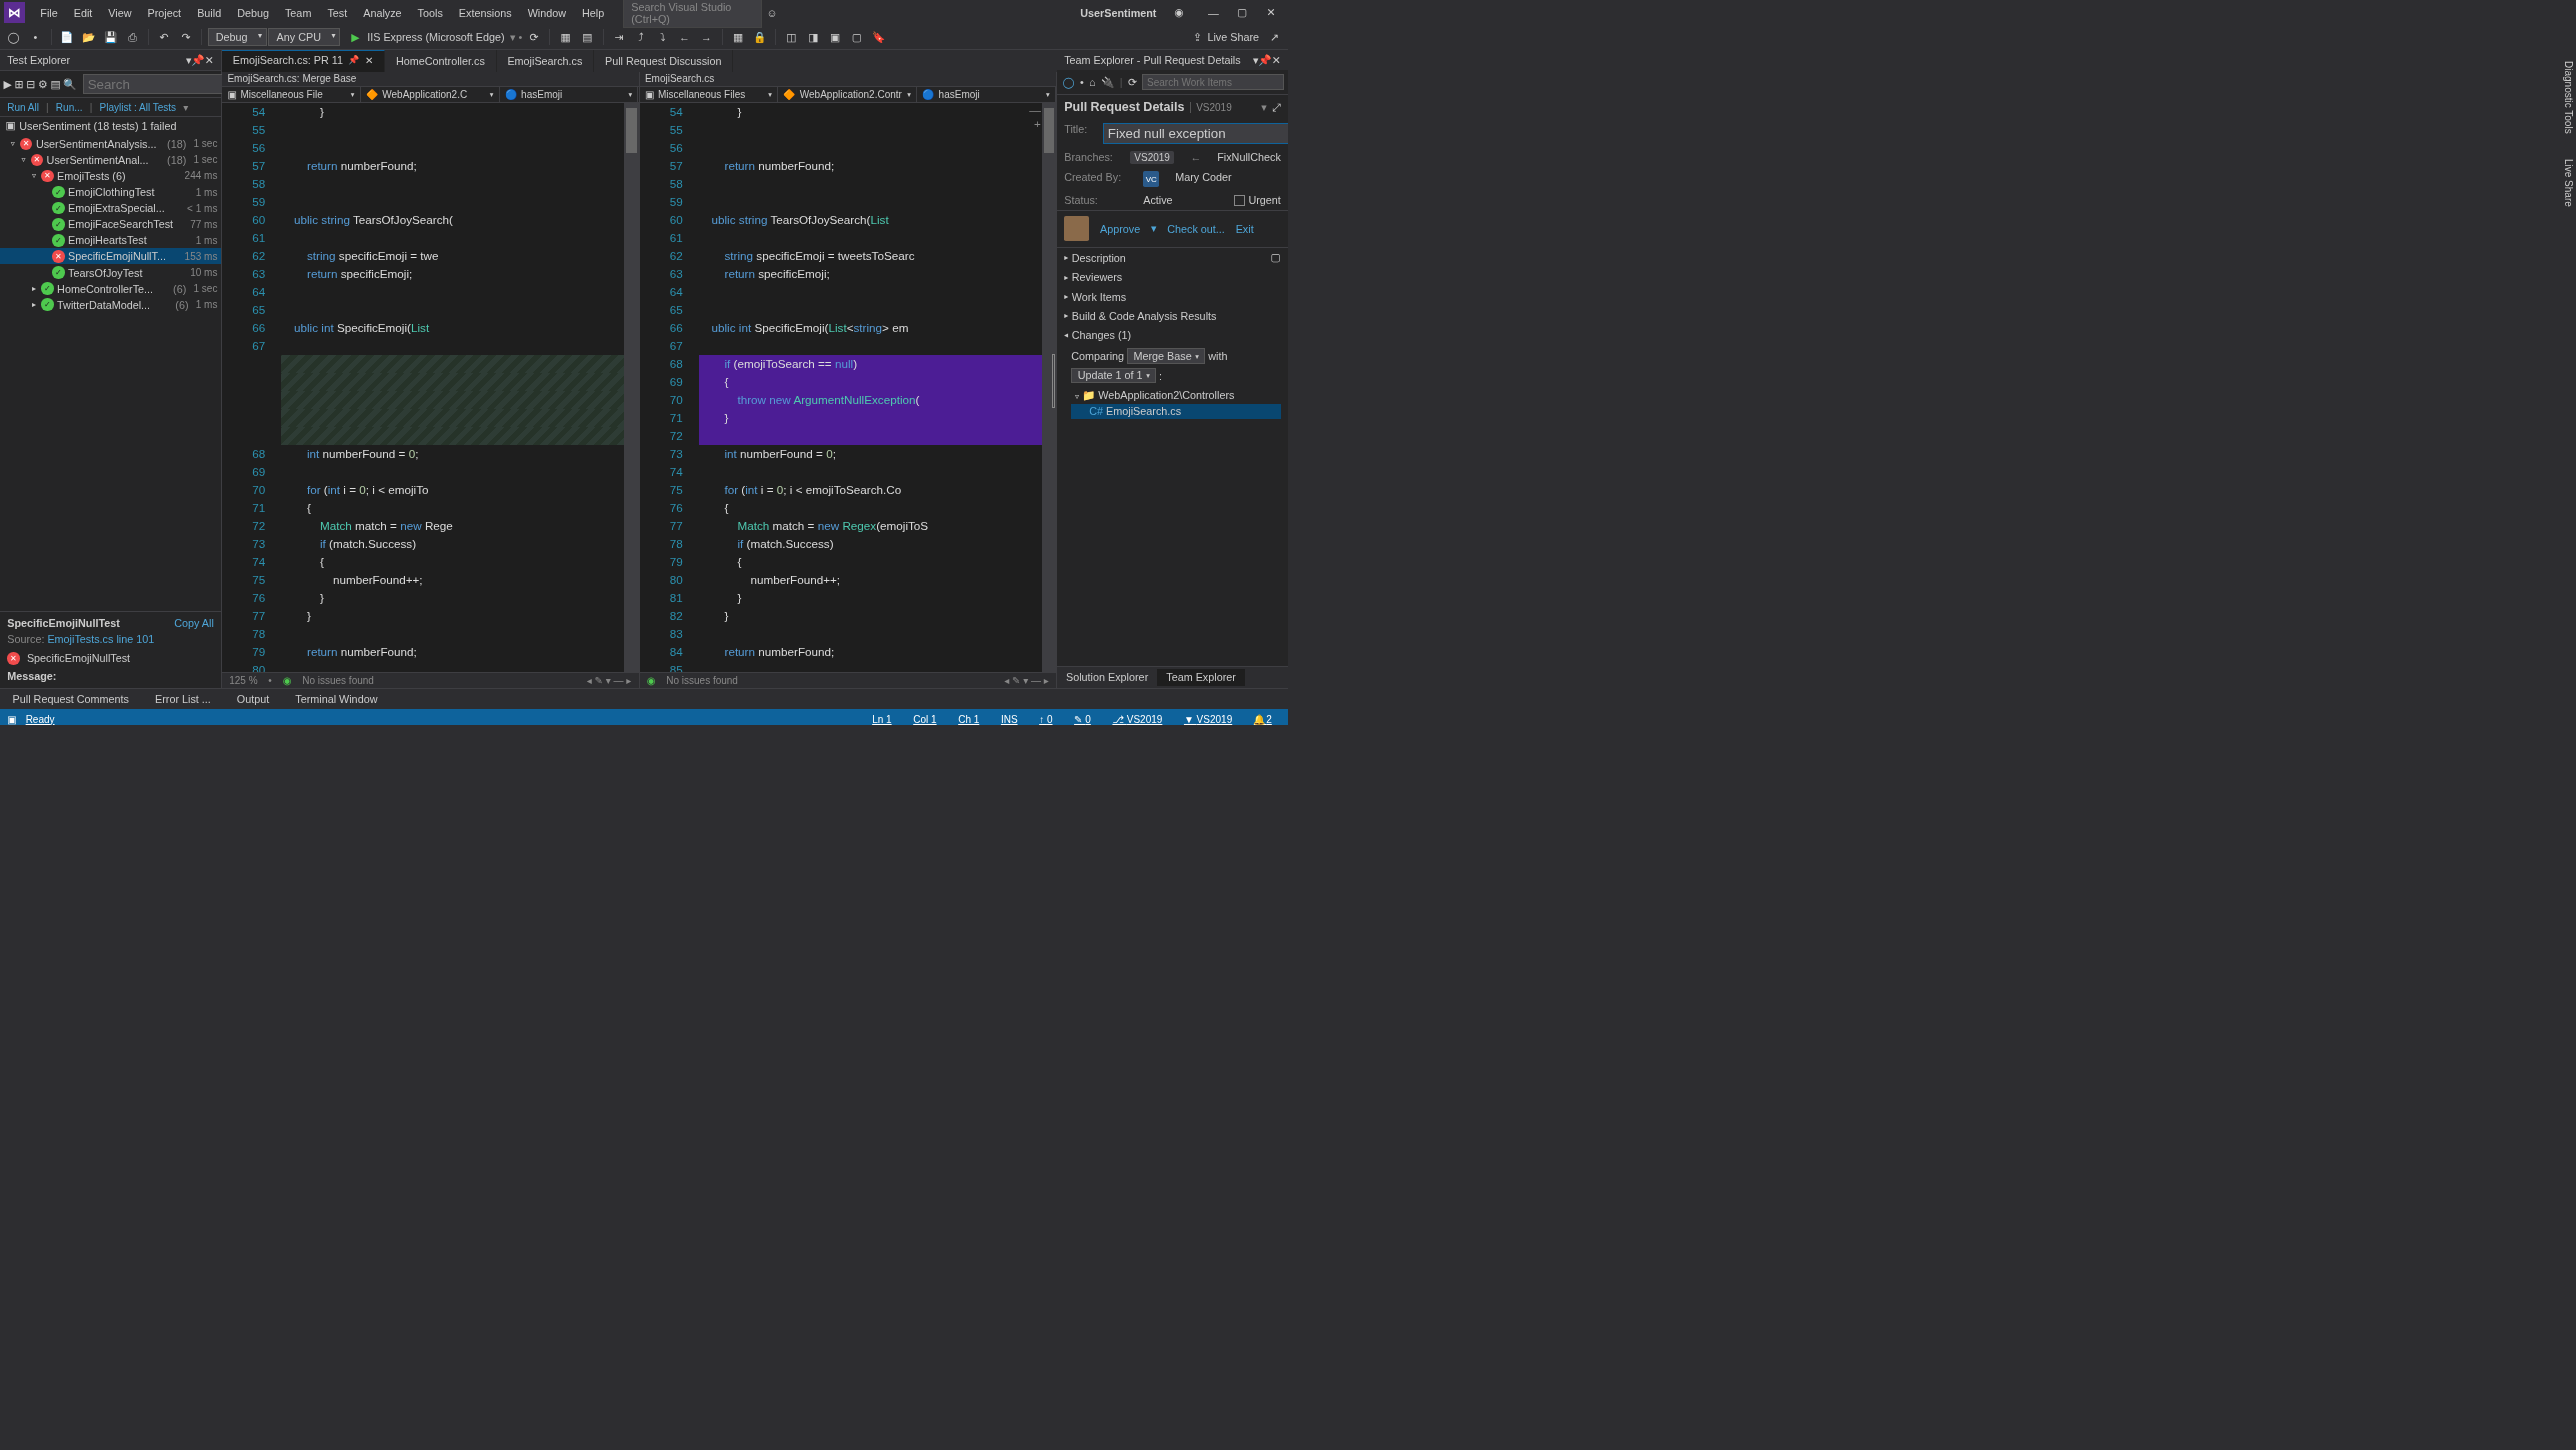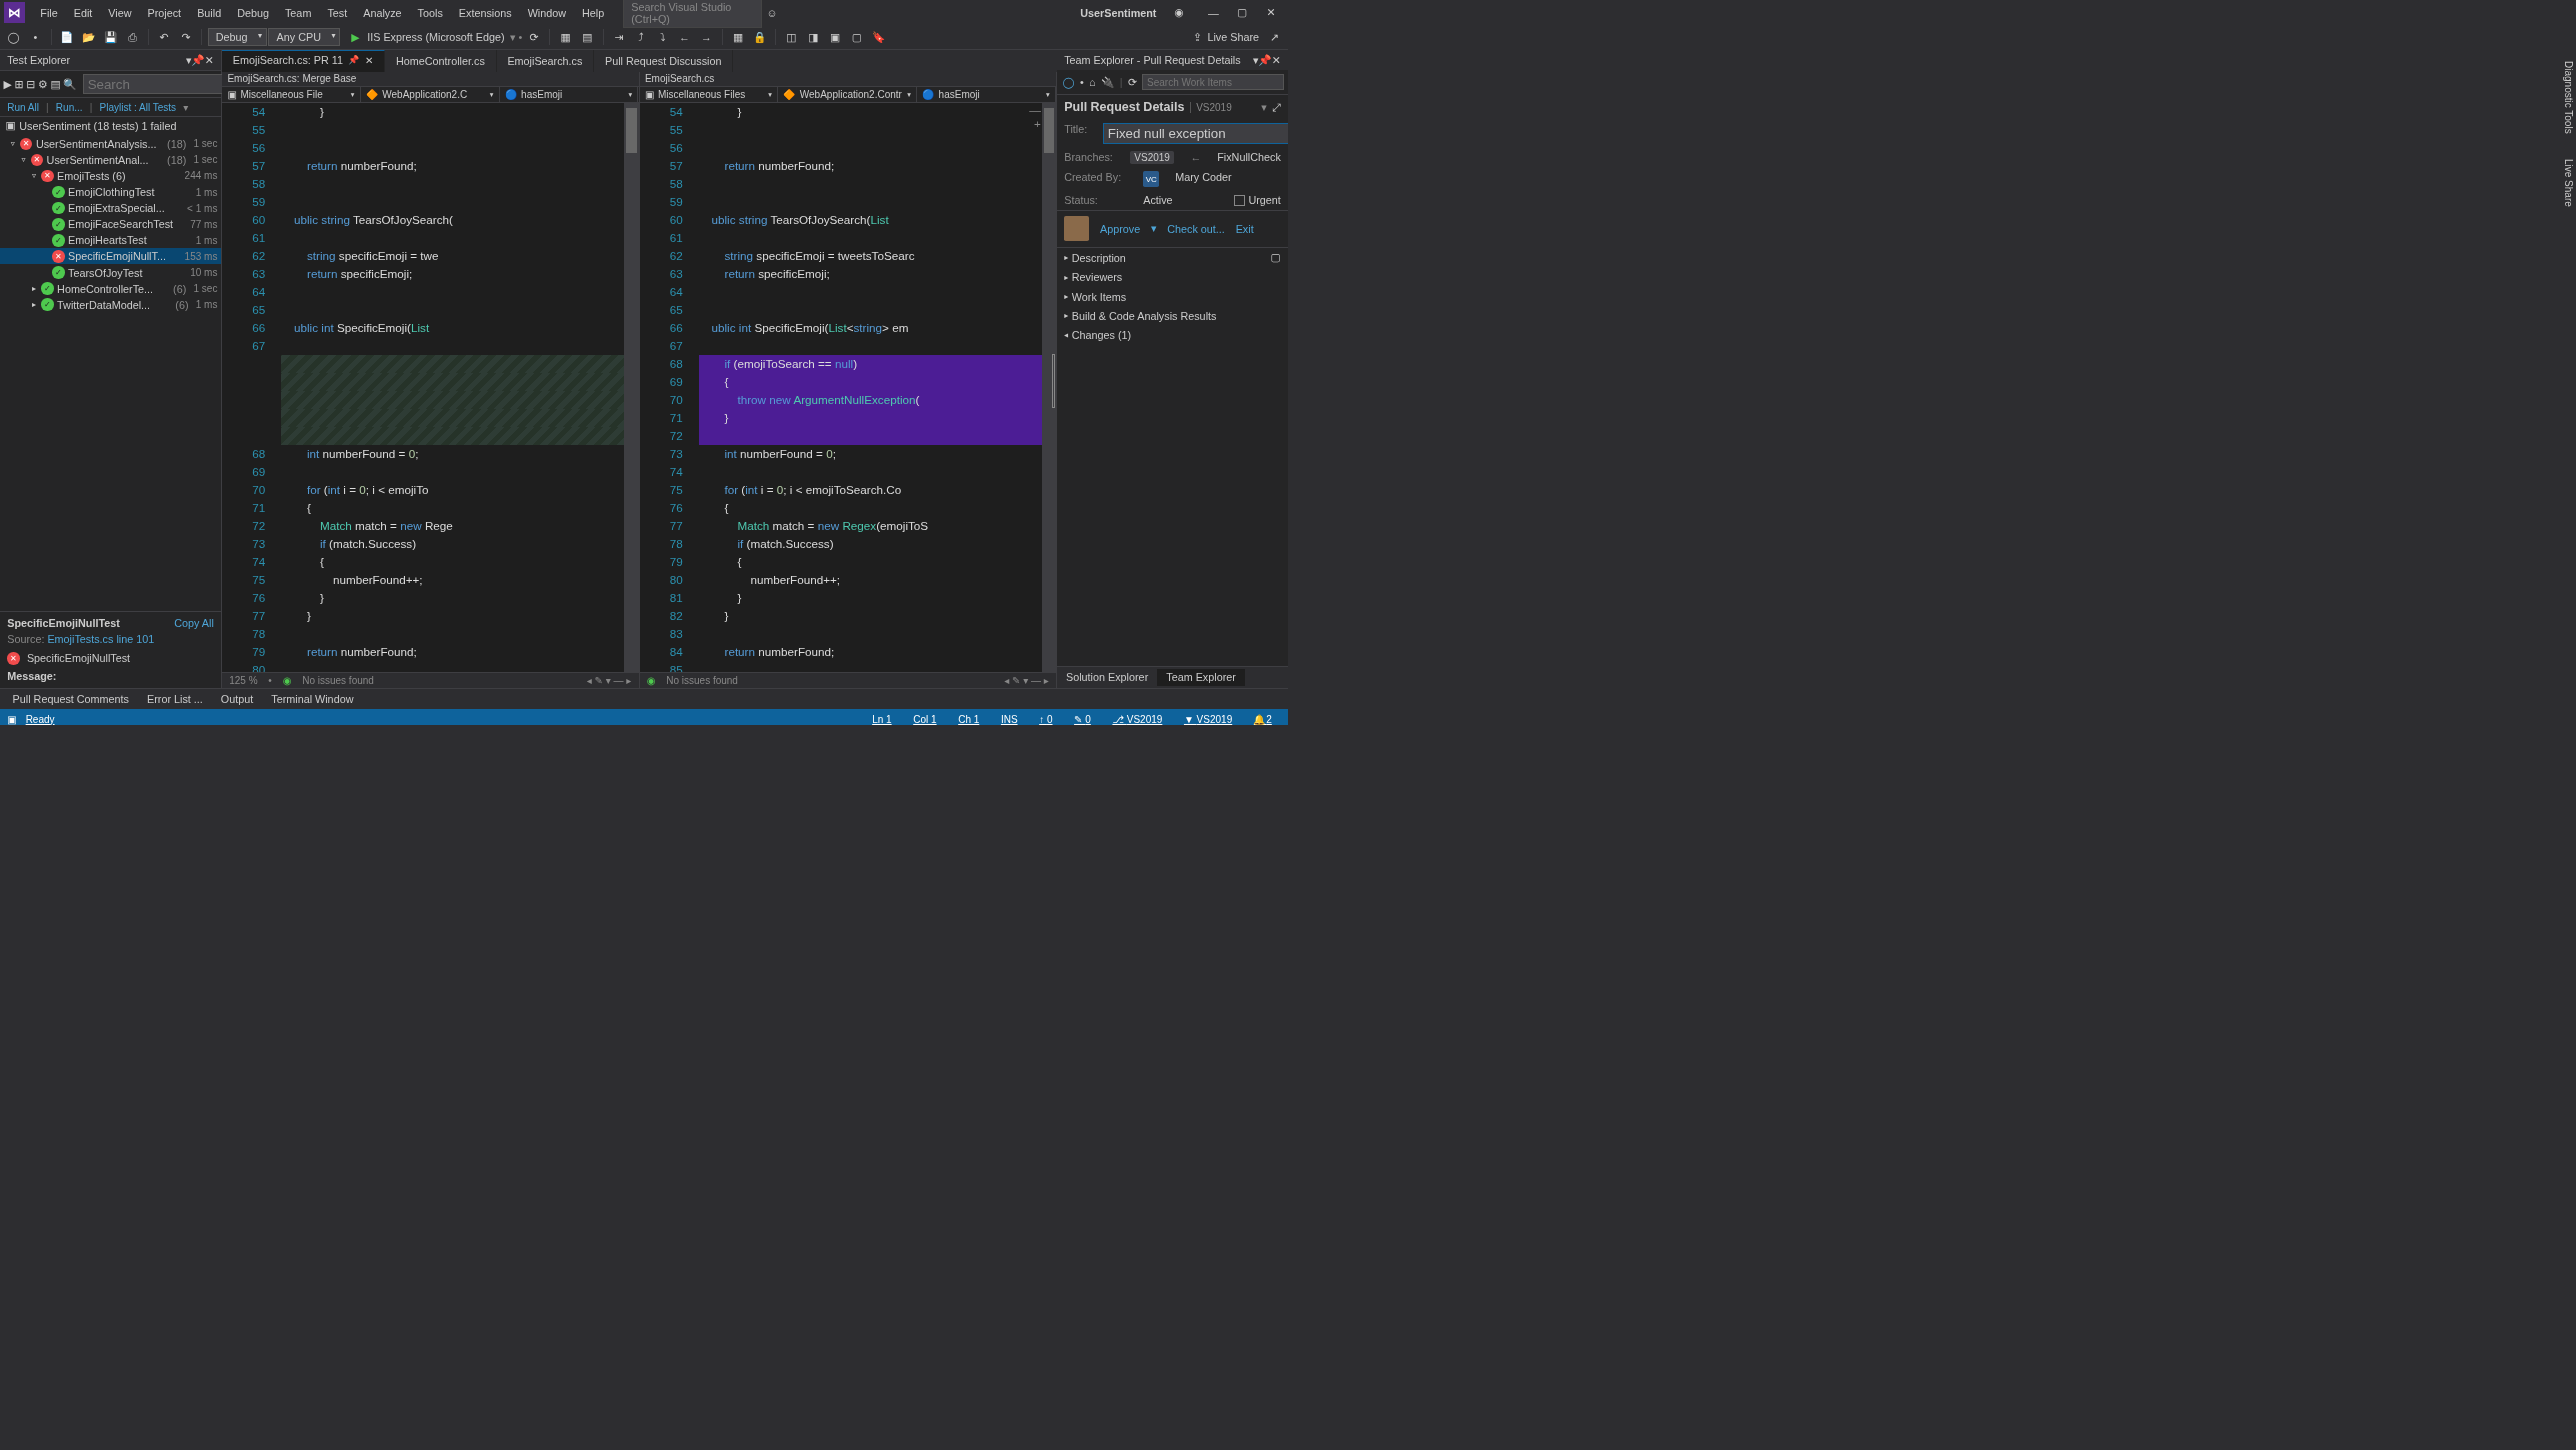--- a/index.html
+++ b/index.html
@@ -88,21 +88,21 @@
 .pr-avatar { width:25px; height:25px; background:#8a6a4a; border-radius:1.8px; }
 .action-link { color:#4ea6d8; cursor:pointer; }
 .section { padding:3.6px 7.2px; cursor:pointer; display:flex; align-items:center; gap:3.6px; }
 .section .caret { font-size:8px; }
 .section-open .caret { transform:rotate(90deg); }
 .section-body { padding:3.6px 7.2px 3.6px 14.3px; }
 .combo-inline { background:#3e3e42; border:0.9px solid #555; padding:0.9px 5.4px; cursor:pointer; display:inline-flex; align-items:center; gap:3.6px; }
 .combo-inline::after { content:"▾"; font-size:7.2px; }
 .folder-icon { color:#dcb67a; }
 .file-icon { color:#4ea6d8; }
-.bottom-tabs { height:21.5px; background:#2d2d30; border-top:0.9px solid #3e3e42; display:flex; align-items:center; padding:0 3.6px; gap:0; }
+.bottom-tabs { height:21.5px; background:#2d2d30; border-top:0.9px solid #3e3e42; display:flex; align-items:center; padding:0 3.6px; gap:8px; }
 .bottom-tab { padding:2.7px 9px; color:#ccc; cursor:pointer; }
 .bottom-tab.active { background:#1e1e1e; }
 .right-bottom-tabs { height:21.5px; background:#2d2d30; border-top:0.9px solid #3e3e42; display:flex; align-items:center;text-align:center; }
 .statusbar { height:20px; background:#0e639c; color:#fff; display:flex; align-items:center; padding:0 7.2px; font-size:10px; }
 .sb-item { padding:0 9px;text-decoration:underline; }
 .sb-right { margin-left:auto; display:flex; gap:3.6px; }
 .vertical-tab { position:absolute; right:0; top:54px; writing-mode:vertical-rl; background:#2d2d30; padding:7.2px 1.8px; font-size:10px; color:#ccc; cursor:pointer; }
 .icon-btn { color:#ccc; cursor:pointer; }
 </style>
 </head>
@@ -567,20 +567,26 @@
           <span>Work Items</span>
         </div>
         <div class="section">
           <span class="caret">▸</span>
           <span>Build &amp; Code Analysis Results</span>
         </div>
         <div class="section section-open">
           <span class="caret">▾</span>
           <span>Changes (1)</span>
         </div>
+        <div class="section-body">
+          <div style="margin-bottom:3.6px">Comparing <span class="combo-inline">Merge Base</span> with</div>
+<div style="margin-bottom:5.4px"><span class="combo-inline">Update 1 of 1</span> :</div>
+<div style="padding-left:3.6px"><span style="font-size:8px">▿</span> <span class="folder-icon">📁</span> <span>WebApplication2\Controllers</span></div>
+<div style="padding-left:18px;background:#094771;margin-top:1.8px;padding-top:1.8px;padding-bottom:1.8px"><span class="file-icon">C#</span> <span>EmojiSearch.cs</span></div>
+        </div>
       </div>
     <div style="margin-top:auto"></div>
     <div class="right-bottom-tabs">
       <div class="bottom-tab">Solution Explorer</div>
       <div class="bottom-tab active">Team Explorer</div>
     </div>
   </div>
 </div>
 
 <div class="bottom-tabs" id="bottom-tabs">

